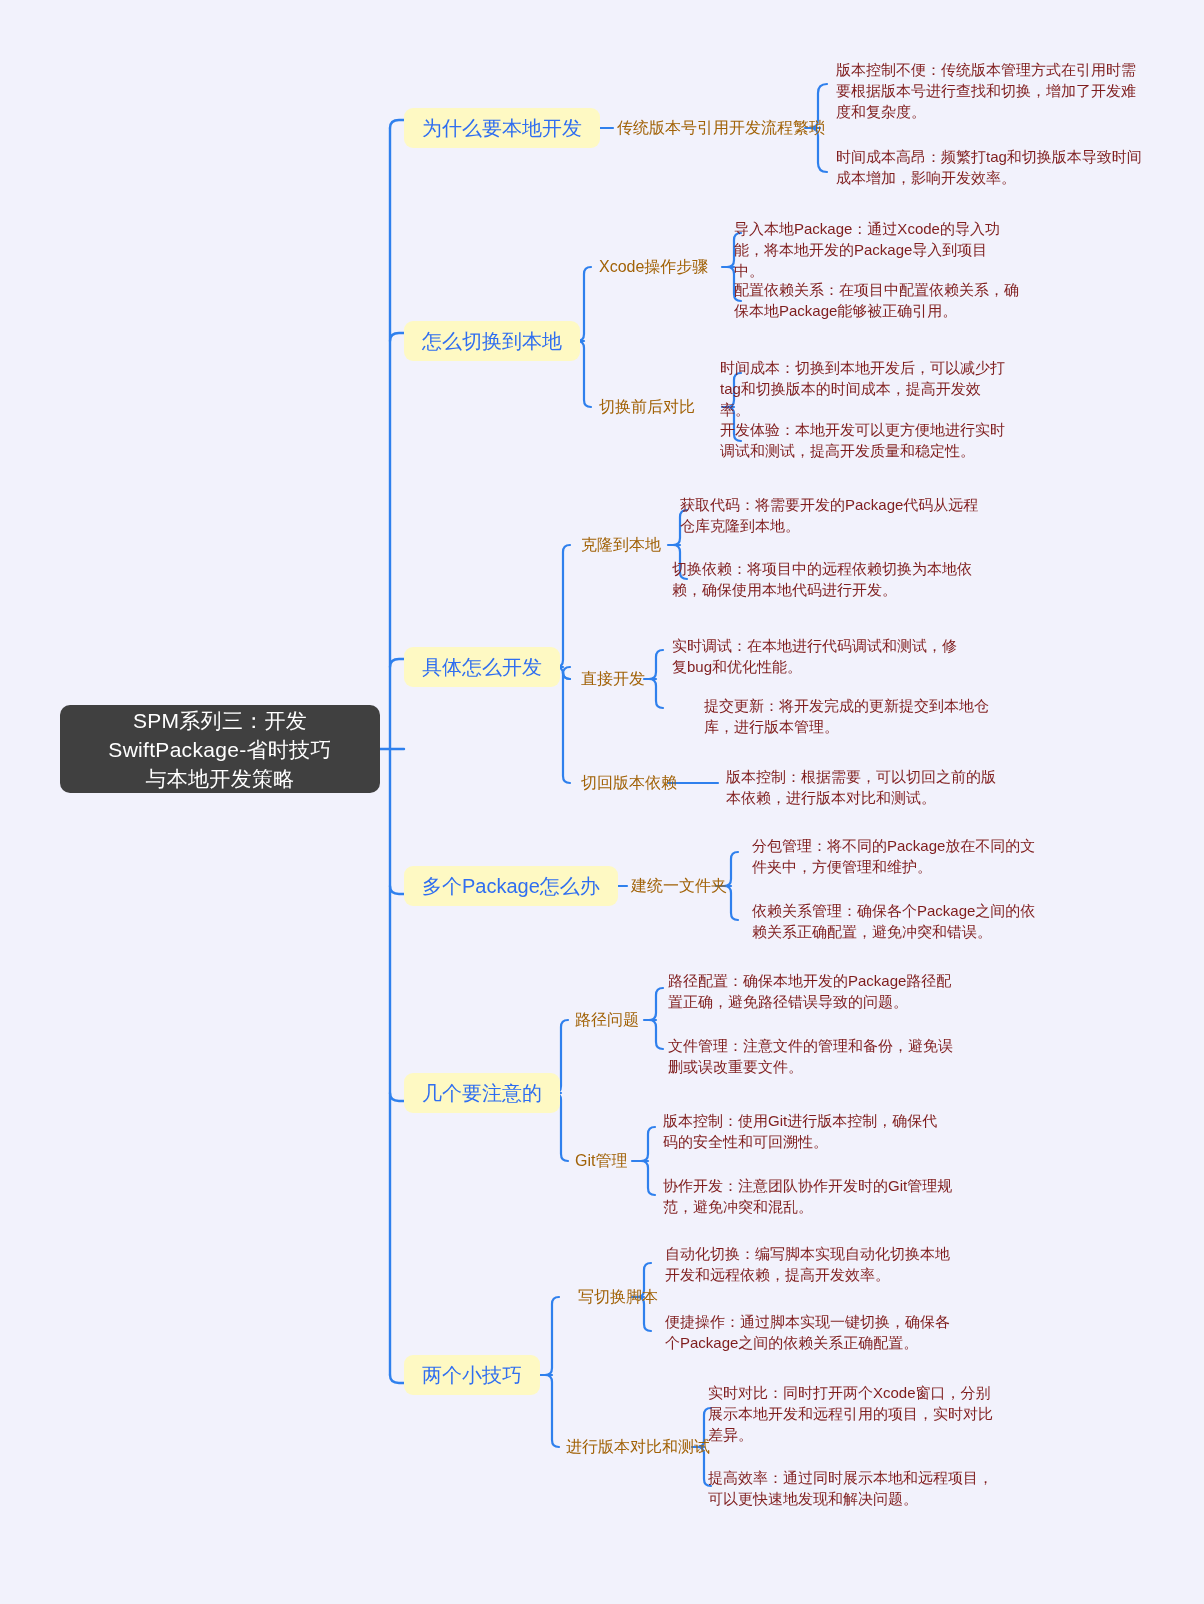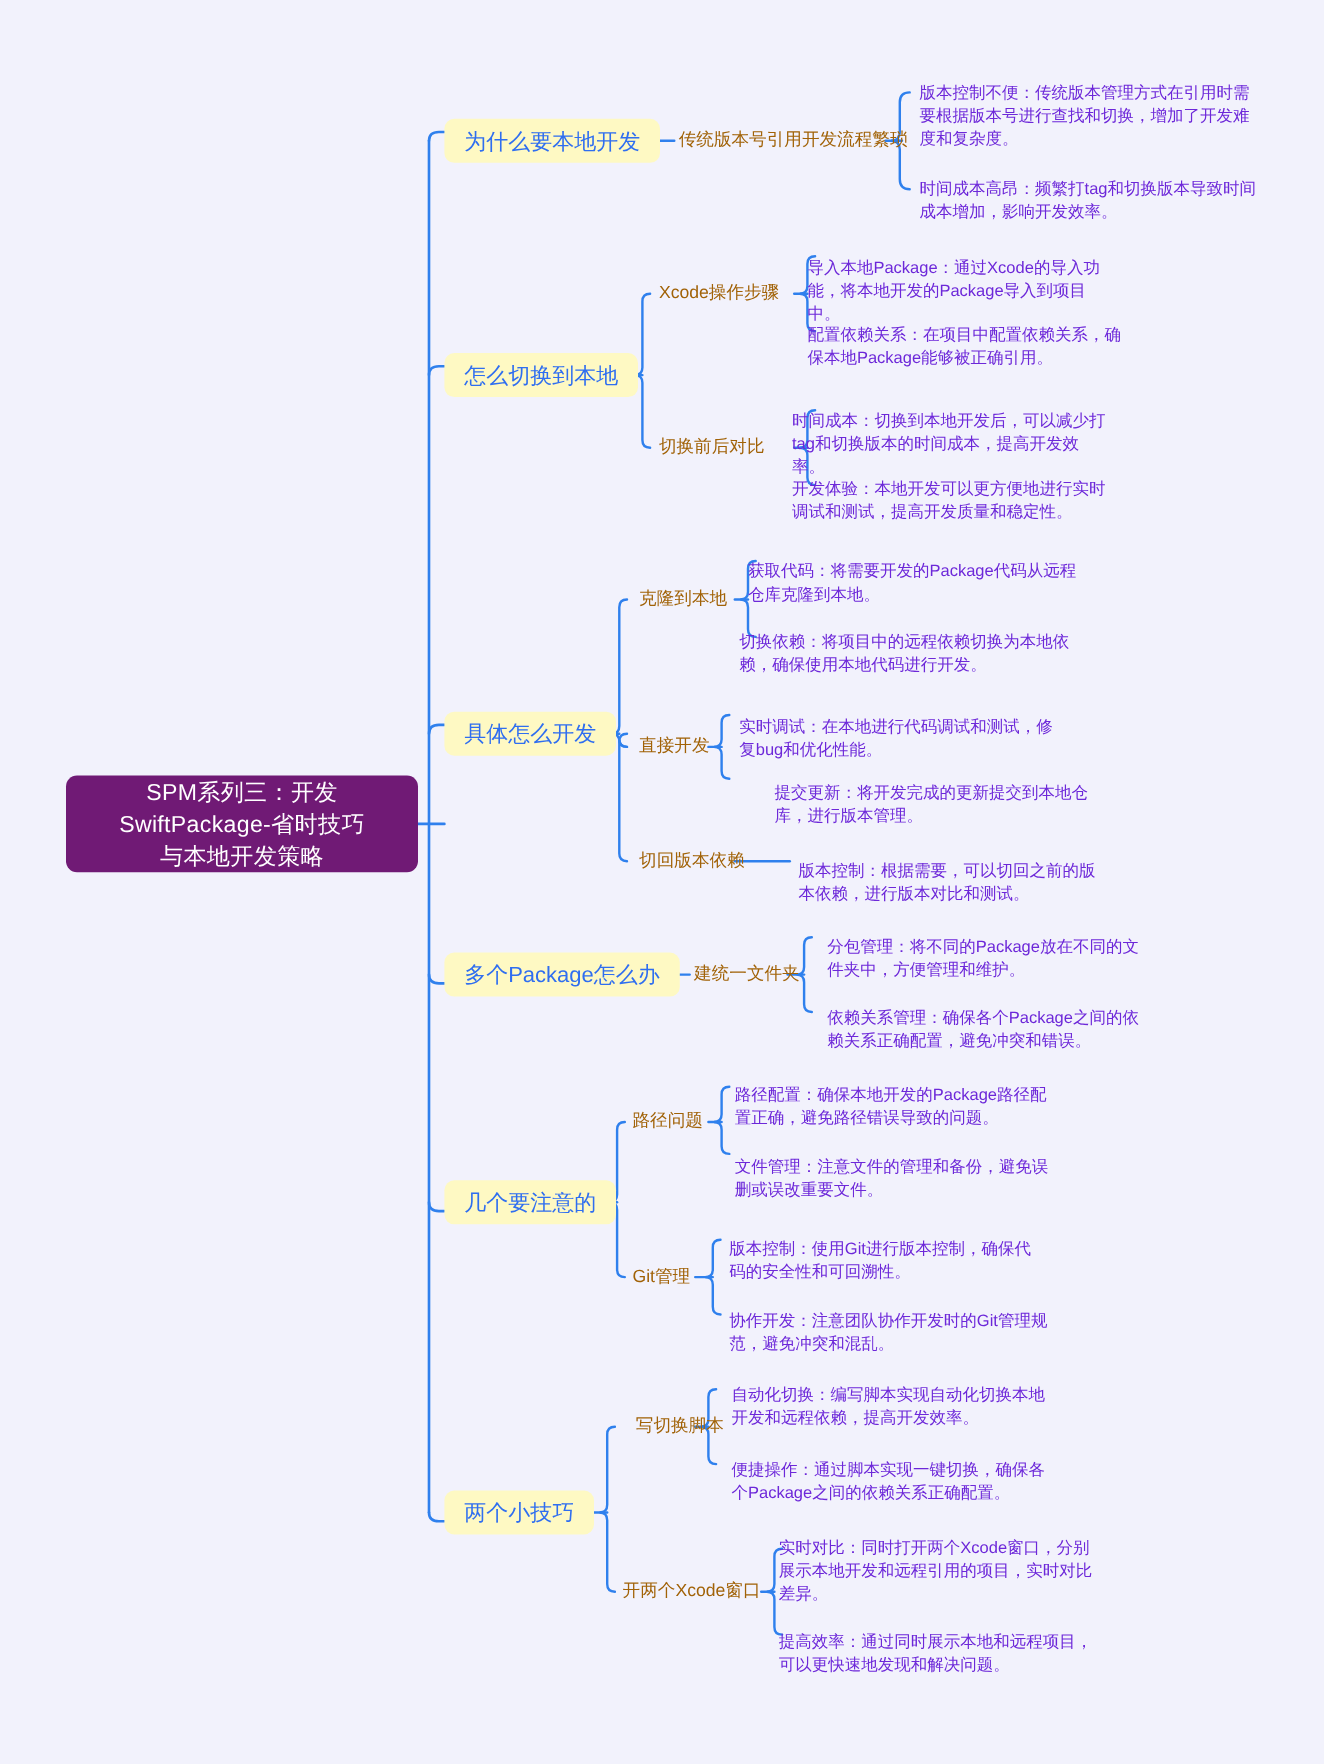--- a/index.html
+++ b/index.html
@@ -9,21 +9,21 @@
     font-family:"Liberation Sans","DejaVu Sans",sans-serif;
     overflow:hidden;
   }
   #canvas{position:relative;width:1204px;height:1604px;}
   svg#wires{position:absolute;left:0;top:0;width:1204px;height:1604px;pointer-events:none;}
 
   
   .root-node{
     position:absolute;
     left:60px;top:705px;width:320px;height:88px;
-    background:#701a75;border-radius:10px;
+    background:#404040;border-radius:10px;
     color:#ffffff;
     display:flex;align-items:center;justify-content:center;
     text-align:center;
     font-size:21px;line-height:29px;
     letter-spacing:.3px;
     box-sizing:border-box;padding:4px 10px;
     white-space:pre-line;
   }
 
   
@@ -44,25 +44,24 @@
     position:absolute;
     color:#a16207;
     font-size:16px;
     white-space:nowrap;
     height:22px;line-height:22px;
   }
 
   
   .l3{
     position:absolute;
-    color:#6d28d9;
+    color:#7f1d1d;
     font-size:15px;
     line-height:21px;
     width:300px;
-    margin-top:15px;
   }
   .l3.w308{width:308px;}
 </style>
 </head>
 <body>
 
 <div id="canvas">
 
   <svg id="wires" xmlns="http://www.w3.org/2000/svg">
     <g fill="none" stroke="#2f80ed" stroke-width="2.4" stroke-linecap="round">
@@ -155,21 +154,21 @@
   <div class="l2" style="left:581px;top:534px;">克隆到本地</div>
   <div class="l2" style="left:581px;top:668px;">直接开发</div>
   <div class="l2" style="left:581px;top:772px;">切回版本依赖</div>
 
   <div class="l2" style="left:631px;top:875px;">建统一文件夹</div>
 
   <div class="l2" style="left:575px;top:1009px;">路径问题</div>
   <div class="l2" style="left:575px;top:1150px;">Git管理</div>
 
   <div class="l2" style="left:566px;top:1286px;margin-left:12px;">写切换脚本</div>
-  <div class="l2" style="left:566px;top:1436px;">开两个Xcode窗口</div>
+  <div class="l2" style="left:566px;top:1436px;">进行版本对比和测试</div>
 
   <div class="l3 w308" style="left:836px;top:59px;">版本控制不便：传统版本管理方式在引用时需要根据版本号进行查找和切换，增加了开发难度和复杂度。</div>
   <div class="l3 w308" style="left:836px;top:146px;">时间成本高昂：频繁打tag和切换版本导致时间成本增加，影响开发效率。</div>
 
   <div class="l3" style="left:734px;top:218px;width:276px;">导入本地Package：通过Xcode的导入功能，将本地开发的Package导入到项目中。</div>
   <div class="l3" style="left:734px;top:279px;width:292px;">配置依赖关系：在项目中配置依赖关系，确保本地Package能够被正确引用。</div>
   <div class="l3" style="left:720px;top:357px;width:286px;">时间成本：切换到本地开发后，可以减少打tag和切换版本的时间成本，提高开发效率。</div>
   <div class="l3" style="left:720px;top:419px;width:292px;">开发体验：本地开发可以更方便地进行实时调试和测试，提高开发质量和稳定性。</div>
 
   <div class="l3" style="left:680px;top:494px;width:310px;">获取代码：将需要开发的Package代码从远程仓库克隆到本地。</div>

